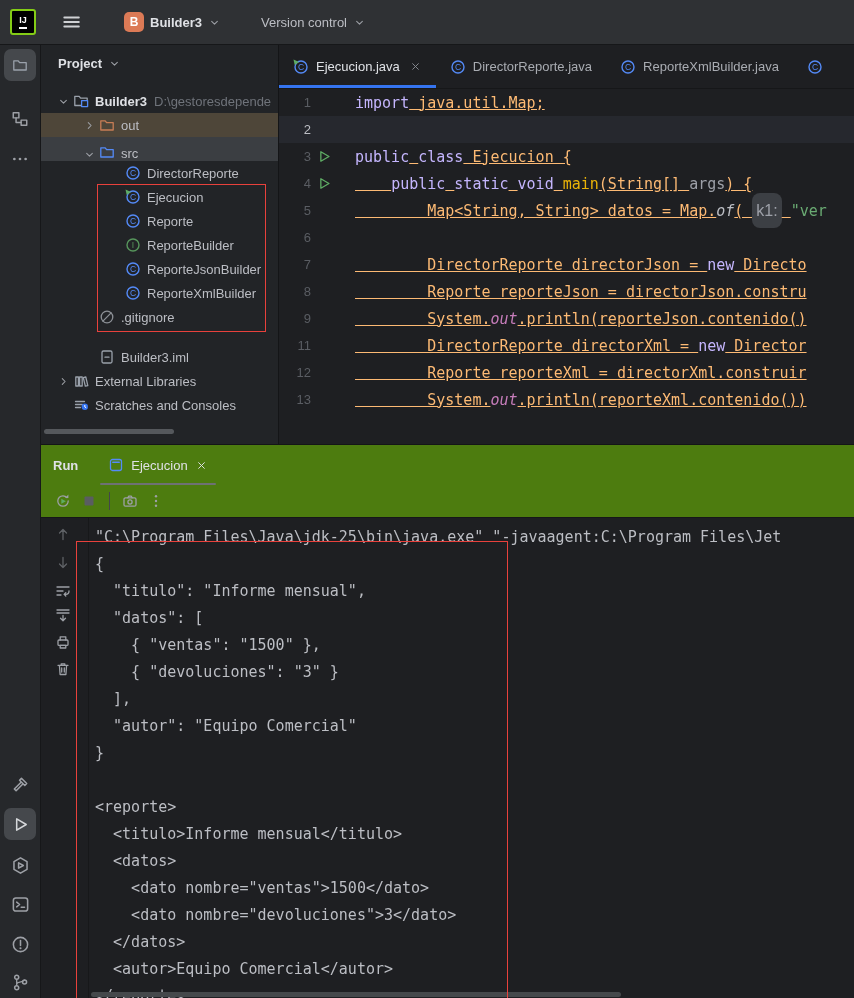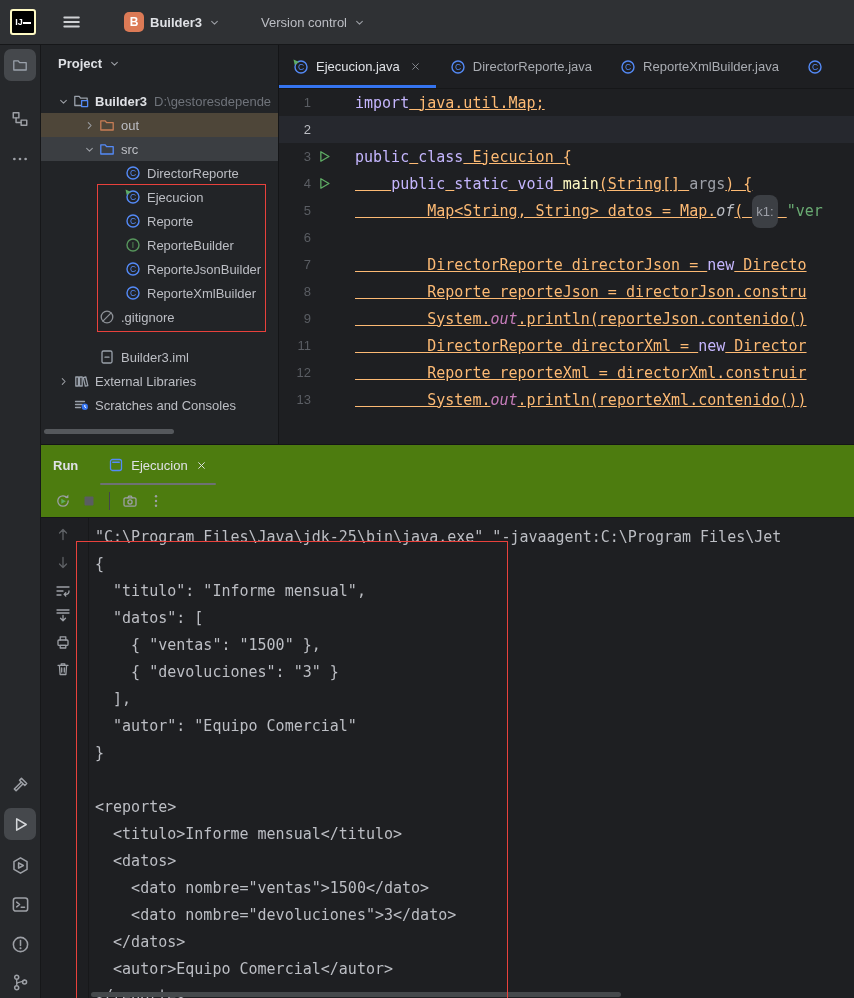--- a/index.html
+++ b/index.html
@@ -4,23 +4,23 @@
 <style>
   html,body{margin:0;padding:0;background:#1e1f22;}
   #page{position:relative;width:854px;height:998px;overflow:hidden;background:#1e1f22;
         font-family:"Liberation Sans",sans-serif;color:#bcbec4;font-size:13px;
         -webkit-font-smoothing:antialiased;}
   svg{display:block;}
 
   
   #topbar{position:absolute;left:0;top:0;width:854px;height:44px;background:#2f3134;
           border-bottom:1px solid #161719;display:flex;align-items:center;}
-  #app-icon{width:22px;height:22px;margin-left:10px;background:#000;border:2px solid #fef9c3;
+  #app-icon{width:22px;height:22px;margin-left:10px;background:#000;border:2px solid #84cc16;
             border-radius:3px;color:#fff;font-size:9px;font-weight:bold;line-height:10px;
-            display:flex;flex-direction:row;align-items:center;justify-content:center;}
+            display:flex;flex-direction:column;align-items:center;justify-content:center;}
   #app-icon .us{width:8px;height:2px;background:#fff;margin-top:2px;}
   .tb-btn{display:flex;align-items:center;gap:6px;padding:5px 8px;border-radius:6px;color:#dfe1e5;}
   #hamburger{margin-left:18px;color:#cfd1d4;}
   #proj-chip{margin-left:28px;font-weight:bold;}
   .b-badge{width:20px;height:20px;border-radius:5px;background:#DC7A56;color:#fff;font-weight:bold;
            font-size:12px;display:flex;align-items:center;justify-content:center;}
   #vcs-btn{margin-left:24px;color:#bcbec4;font-weight:normal;}
   .chev{color:#9da0a6;}
 
   
@@ -54,24 +54,24 @@
   .etab.active:after{content:"";position:absolute;left:0;right:0;bottom:0;height:3px;background:#3574F0;}
   .etab .tclose{color:#878a90;font-size:14px;margin-left:2px;}
   #code{position:relative;}
   .cline{height:27px;display:flex;align-items:center;}
   .cline.cur{background:#26282e;}
   .lnum{width:32px;flex:0 0 32px;text-align:right;color:#5a5d63;font-size:13px;}
   .cline.cur .lnum{color:#bcbec4;}
   .lrun{width:26px;flex:0 0 26px;display:flex;justify-content:center;align-items:center;}
   .lpad{width:18px;flex:0 0 18px;}
   .ctext{font-family:"DejaVu Sans Mono",monospace;font-size:15px;white-space:pre;}
-  .tk-kw{color:#c4b5fd;} .tk-fn{color:#fef9c3;} .tk-str{color:#6AAB73;}
+  .tk-kw{color:#c4b5fd;} .tk-fn{color:#eab308;} .tk-str{color:#6AAB73;}
   .tk-fd{color:#C77DBB;font-style:italic;} .tk-it{font-style:italic;color:#bcbec4;}
   .tk-dim{color:#9da0a8;} .tk-pl{color:#fdba74;text-decoration:underline;}
-  .tk-hint{background:#3c3f44;color:#9da0a8;border-radius:8px;padding:9px 4px;font-size:13px;
+  .tk-hint{background:#3c3f44;color:#9da0a8;border-radius:8px;padding:9px 4px;font-size:16px;
            font-family:"Liberation Sans",sans-serif;}
 
   
   #runpanel{position:absolute;left:41px;top:444px;width:813px;height:554px;background:#4d7c0f;
             border-top:1px solid #141517;}
   #runheader{height:40px;display:flex;align-items:center;}
   #run-title{font-weight:bold;color:#dfe1e5;margin-left:12px;}
   #runtab{display:flex;align-items:center;gap:7px;padding:0 12px;height:100%;margin-left:18px;position:relative;color:#dfe1e5;}
   #runtab:after{content:"";position:absolute;left:4px;right:4px;bottom:0;height:2px;background:#6e7174;border-radius:1px;}
   #runtoolbar{height:32px;display:flex;align-items:center;gap:10px;padding-left:14px;
@@ -233,21 +233,21 @@
               <path d="M6.5 4.5 10 8l-3.5 3.5"></path>
             </svg>
           </span>
           <span class="ticon">
             <svg width="16" height="16" viewBox="0 0 16 16" fill="none" stroke="currentColor" stroke-width="1.3" stroke-linecap="round" stroke-linejoin="round">
               <path d="M1.8 13V3.8h4.4l1.4 1.9h6.6V13z" stroke="#C77D55"></path>
             </svg>
           </span>
           <span class="tlabel">out</span>
         </div>
-        <div class="trow hl-gray" style="padding-left: 38px;">
+        <div class="trow hl-gray" style="padding-left: 38px; align-items: flex-end;">
           <span class="chevslot">
             <svg width="13" height="13" viewBox="0 0 16 16" fill="none" stroke="currentColor" stroke-width="1.3" stroke-linecap="round" stroke-linejoin="round">
               <path d="M4.5 6.5 8 10l3.5-3.5"></path>
             </svg>
           </span>
           <span class="ticon">
             <svg width="16" height="16" viewBox="0 0 16 16" fill="none" stroke="currentColor" stroke-width="1.3" stroke-linecap="round" stroke-linejoin="round">
               <path d="M1.8 13V3.8h4.4l1.4 1.9h6.6V13z" stroke="#548AF7"></path>
             </svg>
           </span>

